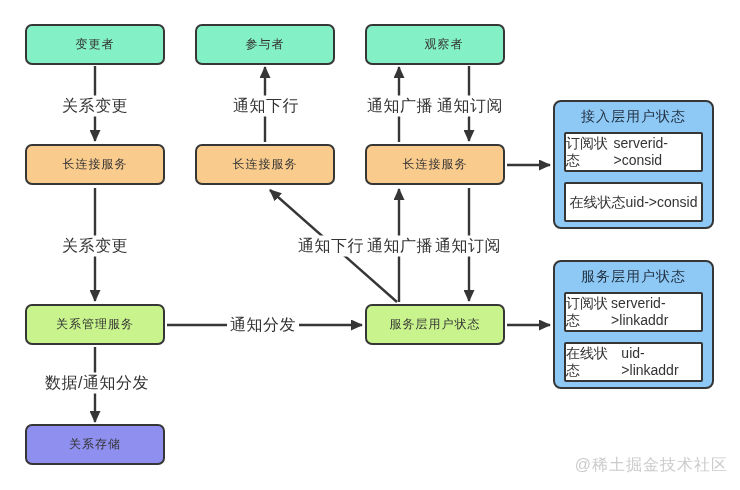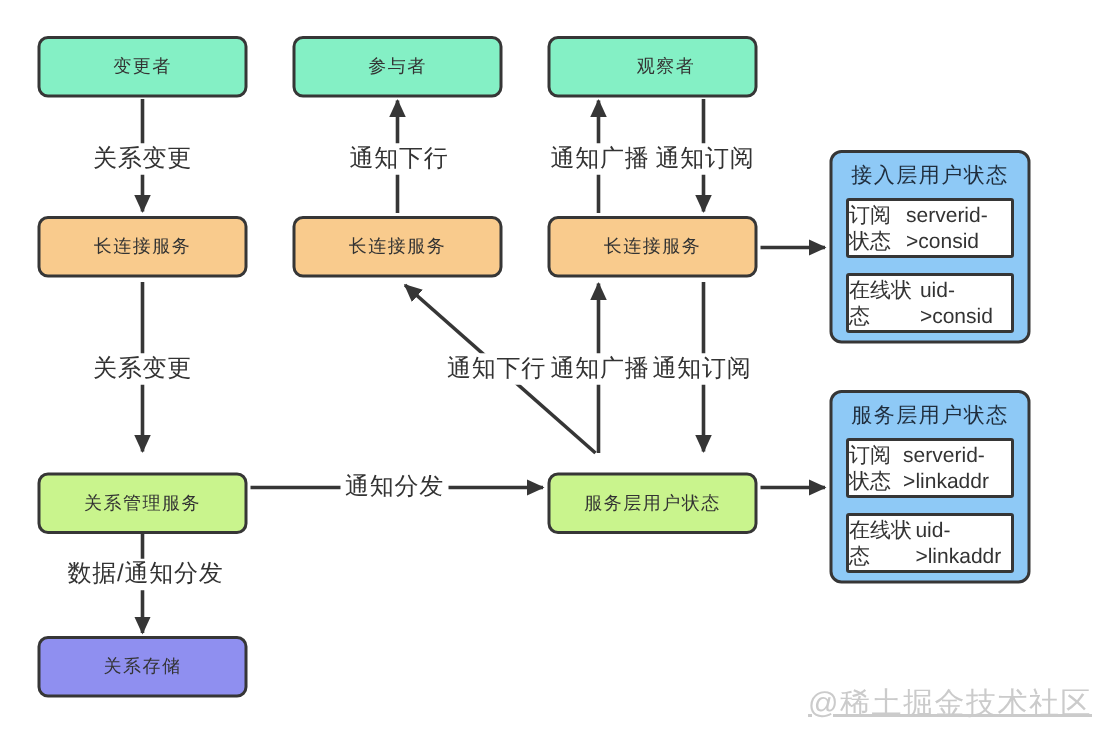--- a/index.html
+++ b/index.html
@@ -11,44 +11,43 @@
   .canvas{position:relative;width:740px;height:490px;background:#ffffff;overflow:hidden;}
   .wires{position:absolute;left:0;top:0;width:740px;height:490px;}
   .node{
     position:absolute;width:140px;height:41px;box-sizing:border-box;
     border:2px solid var(--border);border-radius:7px;
     display:flex;align-items:center;justify-content:center;
     font-size:12px;color:var(--ink);letter-spacing:1px;
   }
   .mint{background:var(--mint);}
   .orange{background:var(--orange);}
-  .lime{background:var(--lime);margin-top:11px;}
+  .lime{background:var(--lime);}
   .purple{background:var(--purple);font-family:Liberation Mono, monospace;}
   .group{
-    position:absolute;width:134px;height:129px;box-sizing:border-box;
+    position:absolute;width:161px;height:129px;box-sizing:border-box;
     background:var(--blue);border:2px solid var(--border);border-radius:8px;
     padding:6px 9px 0 9px;
   }
   .group-title{
     text-align:center;font-size:14px;color:#1f2d3d;letter-spacing:1px;margin-bottom:6px;
   }
   .group-item{
     box-sizing:border-box;height:40px;background:#ffffff;border:2px solid var(--border);
     border-radius:2px;display:flex;flex-direction:row;align-items:center;justify-content:center;
     font-size:14px;line-height:17px;color:var(--ink);margin-bottom:10px;
   }
   .edge-label{
     position:absolute;transform:translate(-50%,-50%);
     background:#ffffff;padding:0 3px;font-size:16px;color:var(--ink);
     white-space:nowrap;letter-spacing:0.5px;
   }
   .watermark{
-    position:absolute;right:12px;top:455px;font-size:20px;color:var(--wm);
+    position:absolute;right:12px;top:455px;font-size:16px;color:var(--wm);
     letter-spacing:1px;
-    text-decoration:underline;
   }
 </style>
 </head>
 <body>
 
 <div class="canvas">
 
   <svg class="wires" viewBox="0 0 740 490" xmlns="http://www.w3.org/2000/svg">
     <defs>
       <marker id="arrow" viewBox="0 0 12 11" refX="11" refY="5.5" markerWidth="12" markerHeight="11" orient="auto" markerUnits="userSpaceOnUse">

